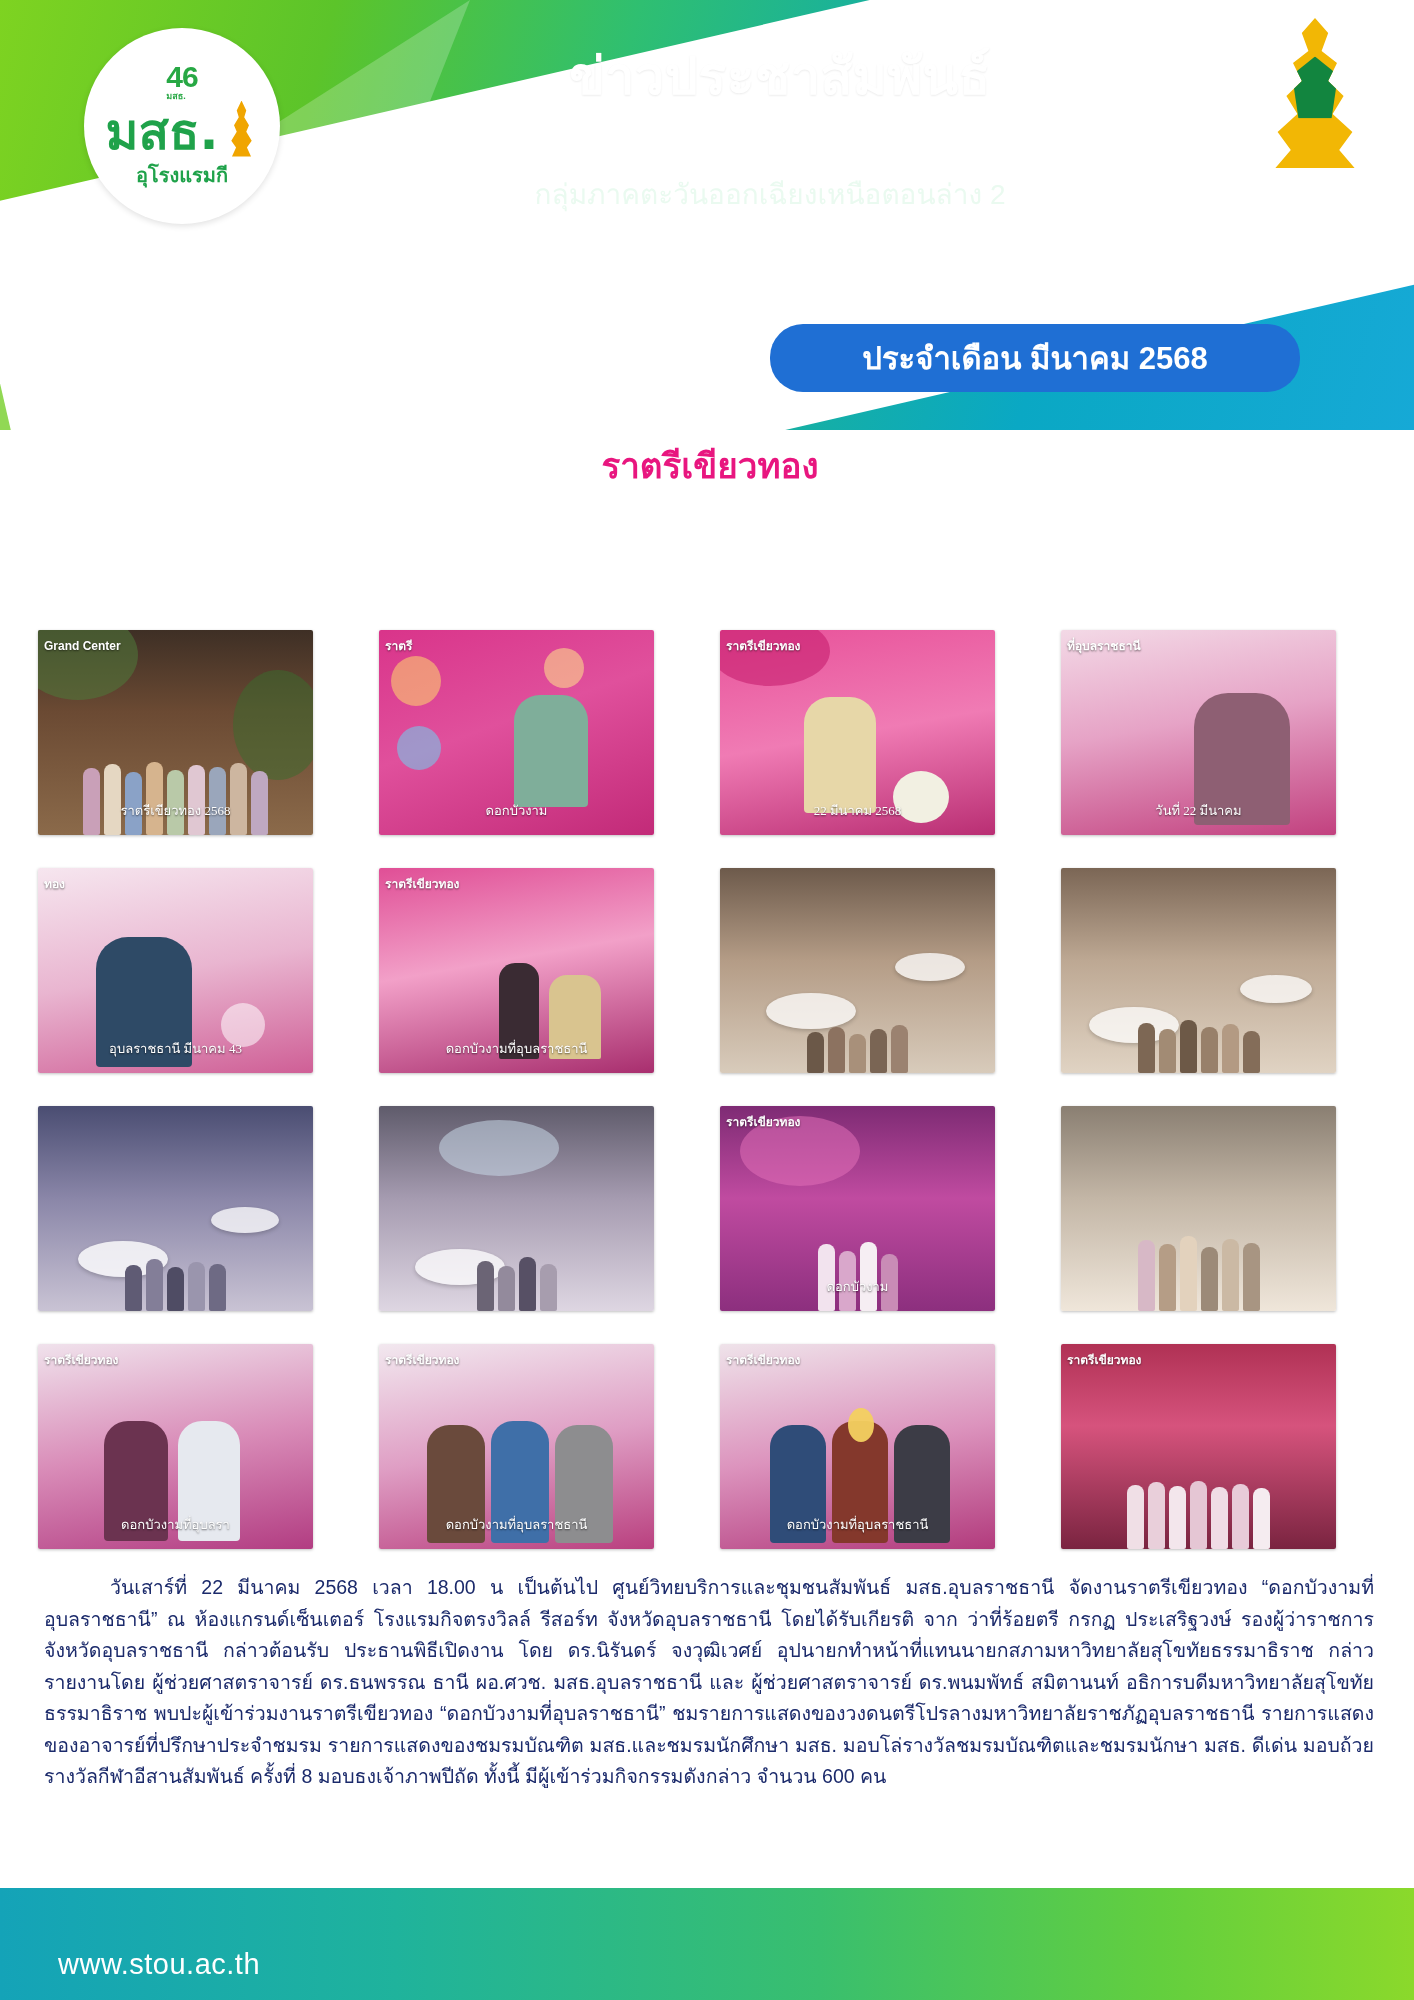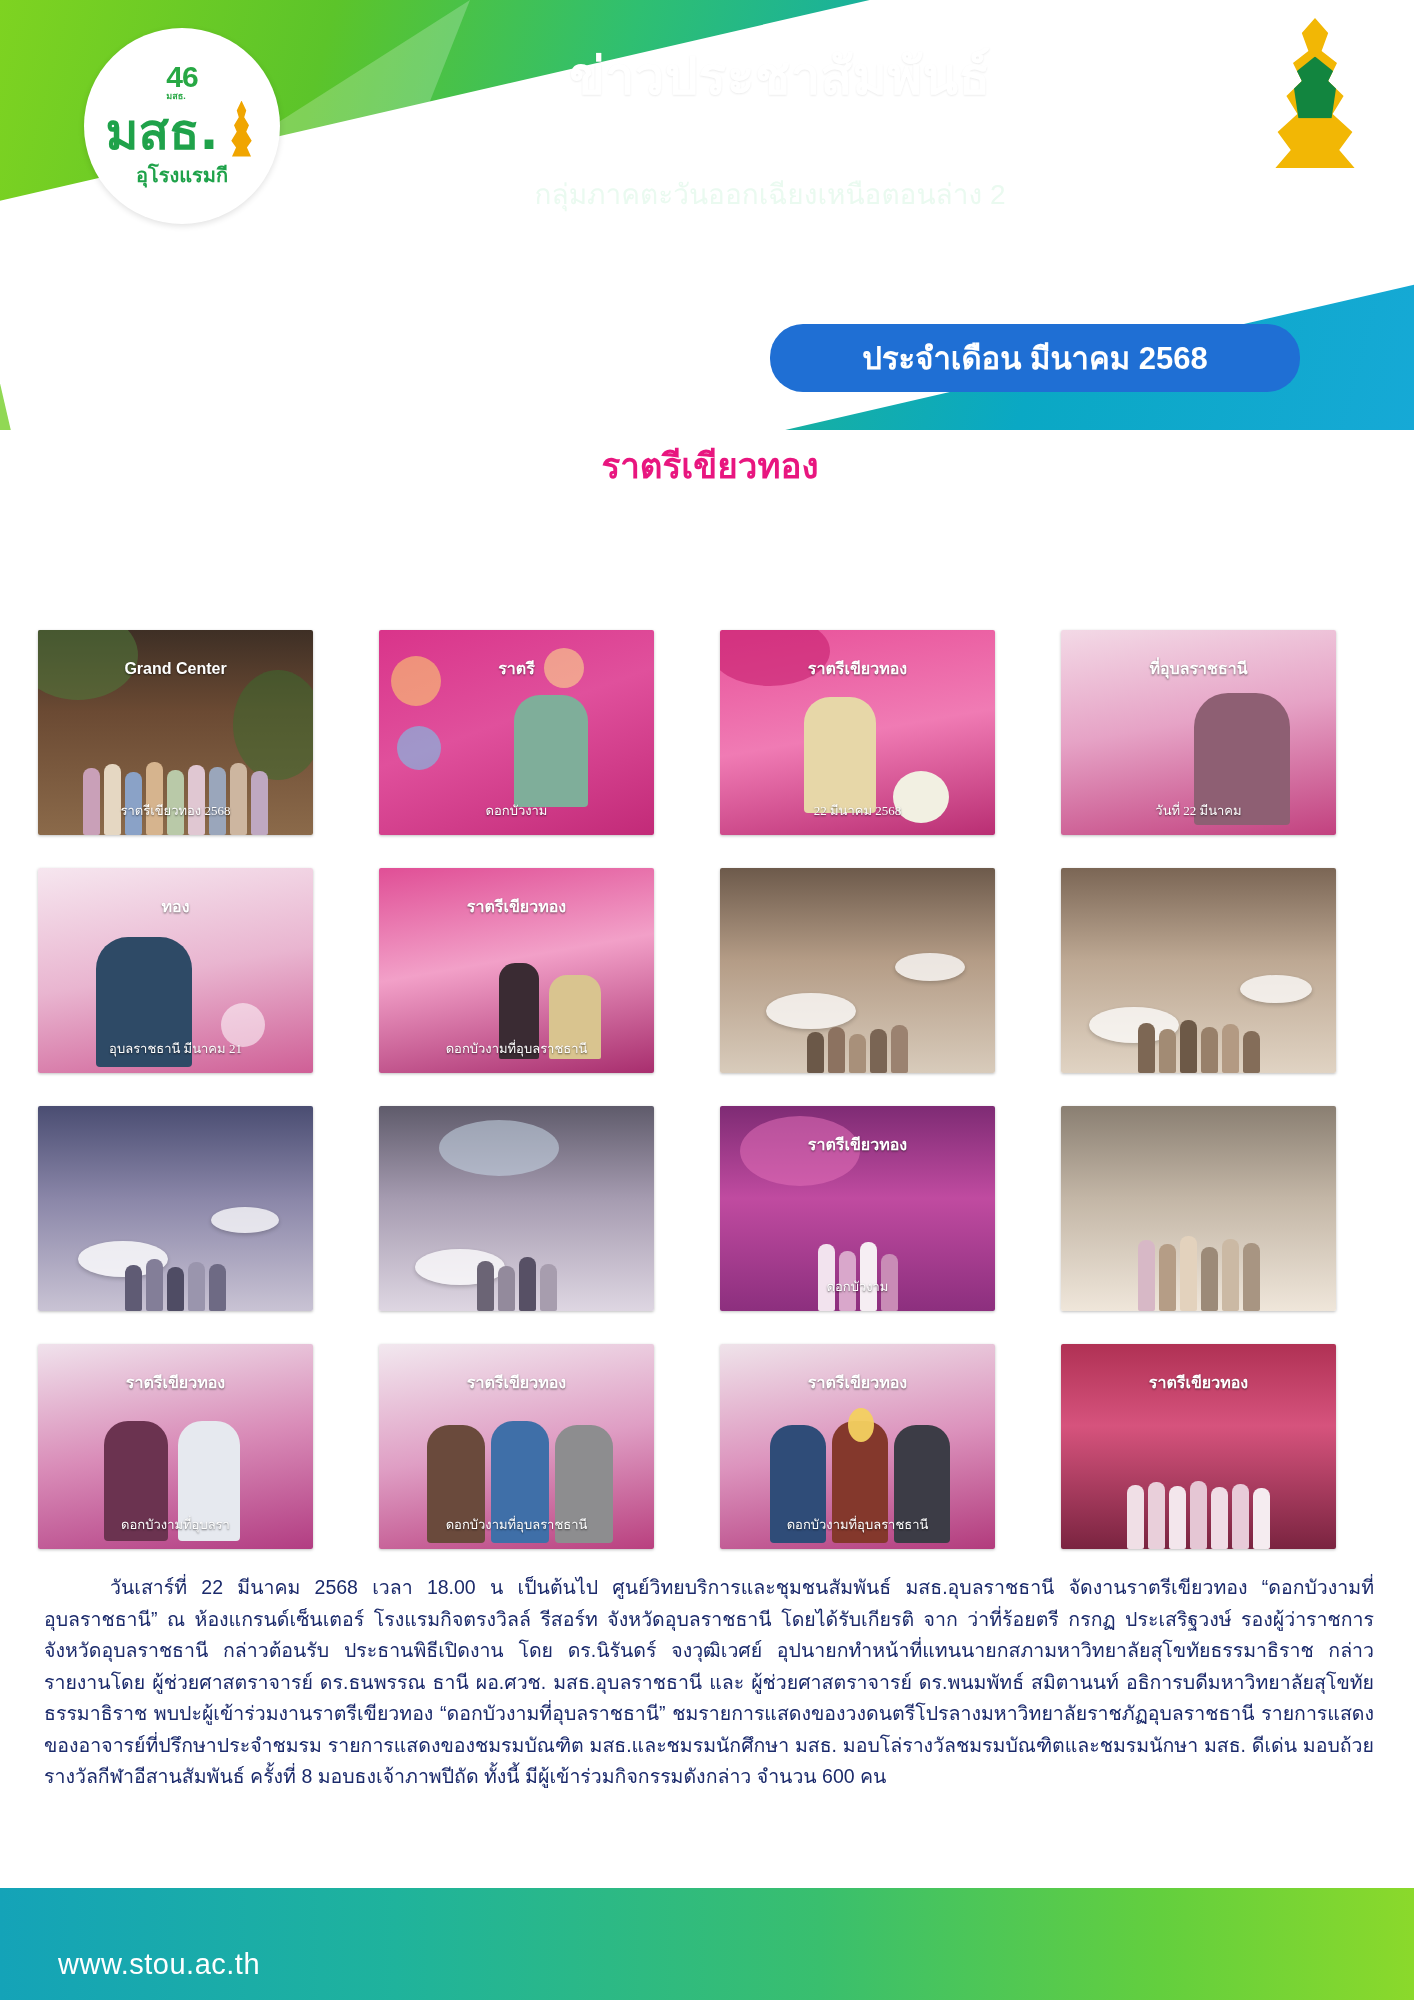--- a/index.html
+++ b/index.html
@@ -200,29 +200,28 @@
     position: relative;
     width: 275px;
     height: 205px;
     overflow: hidden;
     border-radius: 2px;
     box-shadow: 0 1px 3px rgba(0,0,0,0.25);
   }
   .photo .cap {
     position: absolute;
     left: 0; right: 0; top: 10px;
-    text-align: center;
-    font-size: 16px;
+    text-align: left;
+    font-size: 12px;
     font-weight: bold;
     color: #ffffff;
     text-shadow: 0 1px 2px rgba(0,0,0,0.55);
     padding: 0 6px;
     line-height: 1.15;
     pointer-events: none;
-    margin-top: 20px;
   }
   .photo .cap2 {
     position: absolute;
     left: 0; right: 0; bottom: 14px;
     text-align: center;
     font-size: 13px;
     color: #ffffff;
     text-shadow: 0 1px 2px rgba(0,0,0,0.6);
     padding: 0 6px;
     pointer-events: none;
@@ -400,21 +399,21 @@
     <div class="photo scene-d">
       <div class="cap">ที่อุบลราชธานี</div>
       <div class="spot" style="right:46px;bottom:10px;width:96px;height:132px;border-radius:34px 34px 4px 4px;background:#8e5f73;"></div>
       <div class="cap2">วันที่ 22 มีนาคม</div>
     </div>
 
     <div class="photo scene-e">
       <div class="cap">ทอง</div>
       <div class="spot" style="left:58px;bottom:6px;width:96px;height:130px;border-radius:32px 32px 4px 4px;background:#2e4a66;"></div>
       <div class="blob" style="right:48px;bottom:26px;width:44px;height:44px;background:#ffffff;"></div>
-      <div class="cap2">อุบลราชธานี  มีนาคม 21</div>
+      <div class="cap2">อุบลราชธานี  มีนาคม 43</div>
     </div>
 
     <div class="photo scene-f">
       <div class="cap">ราตรีเขียวทอง</div>
       <div class="spot" style="left:120px;bottom:14px;width:40px;height:96px;border-radius:16px 16px 2px 2px;background:#3a2b33;"></div>
       <div class="spot" style="left:170px;bottom:14px;width:52px;height:84px;border-radius:18px 18px 2px 2px;background:#d9c48f;"></div>
       <div class="cap2">ดอกบัวงามที่อุบลราชธานี</div>
     </div>
 
     <div class="photo scene-g">

